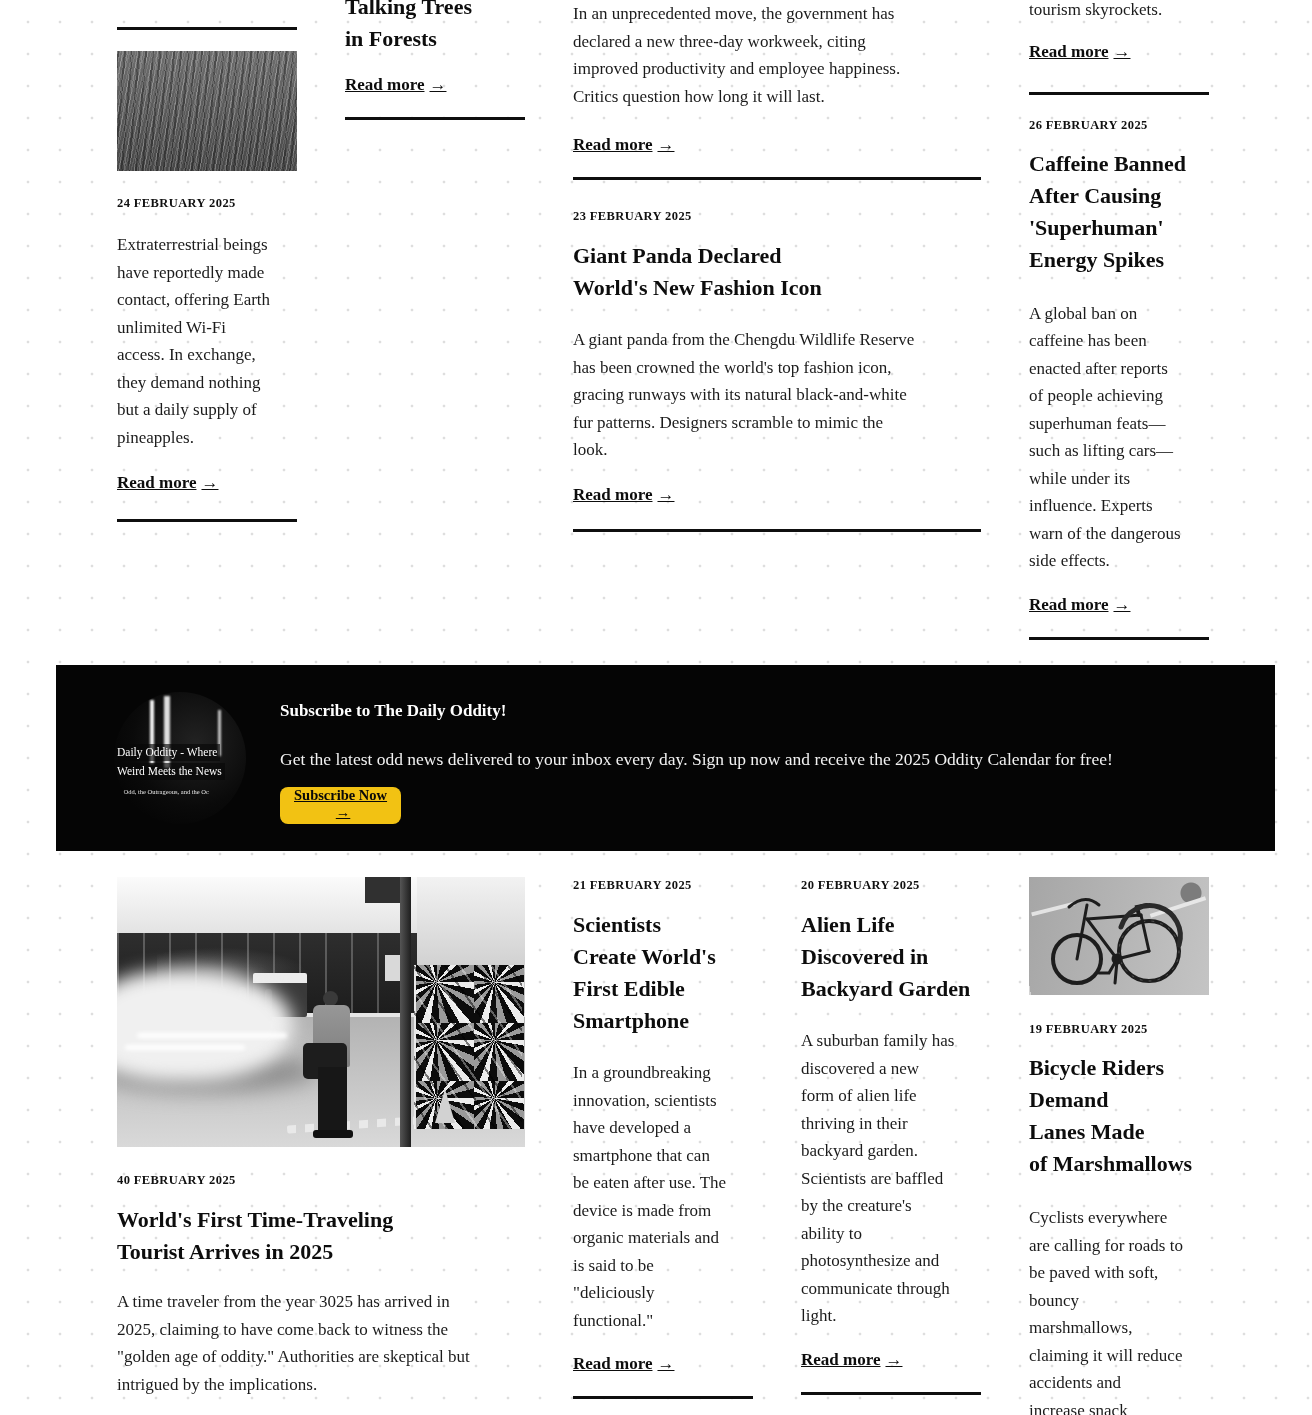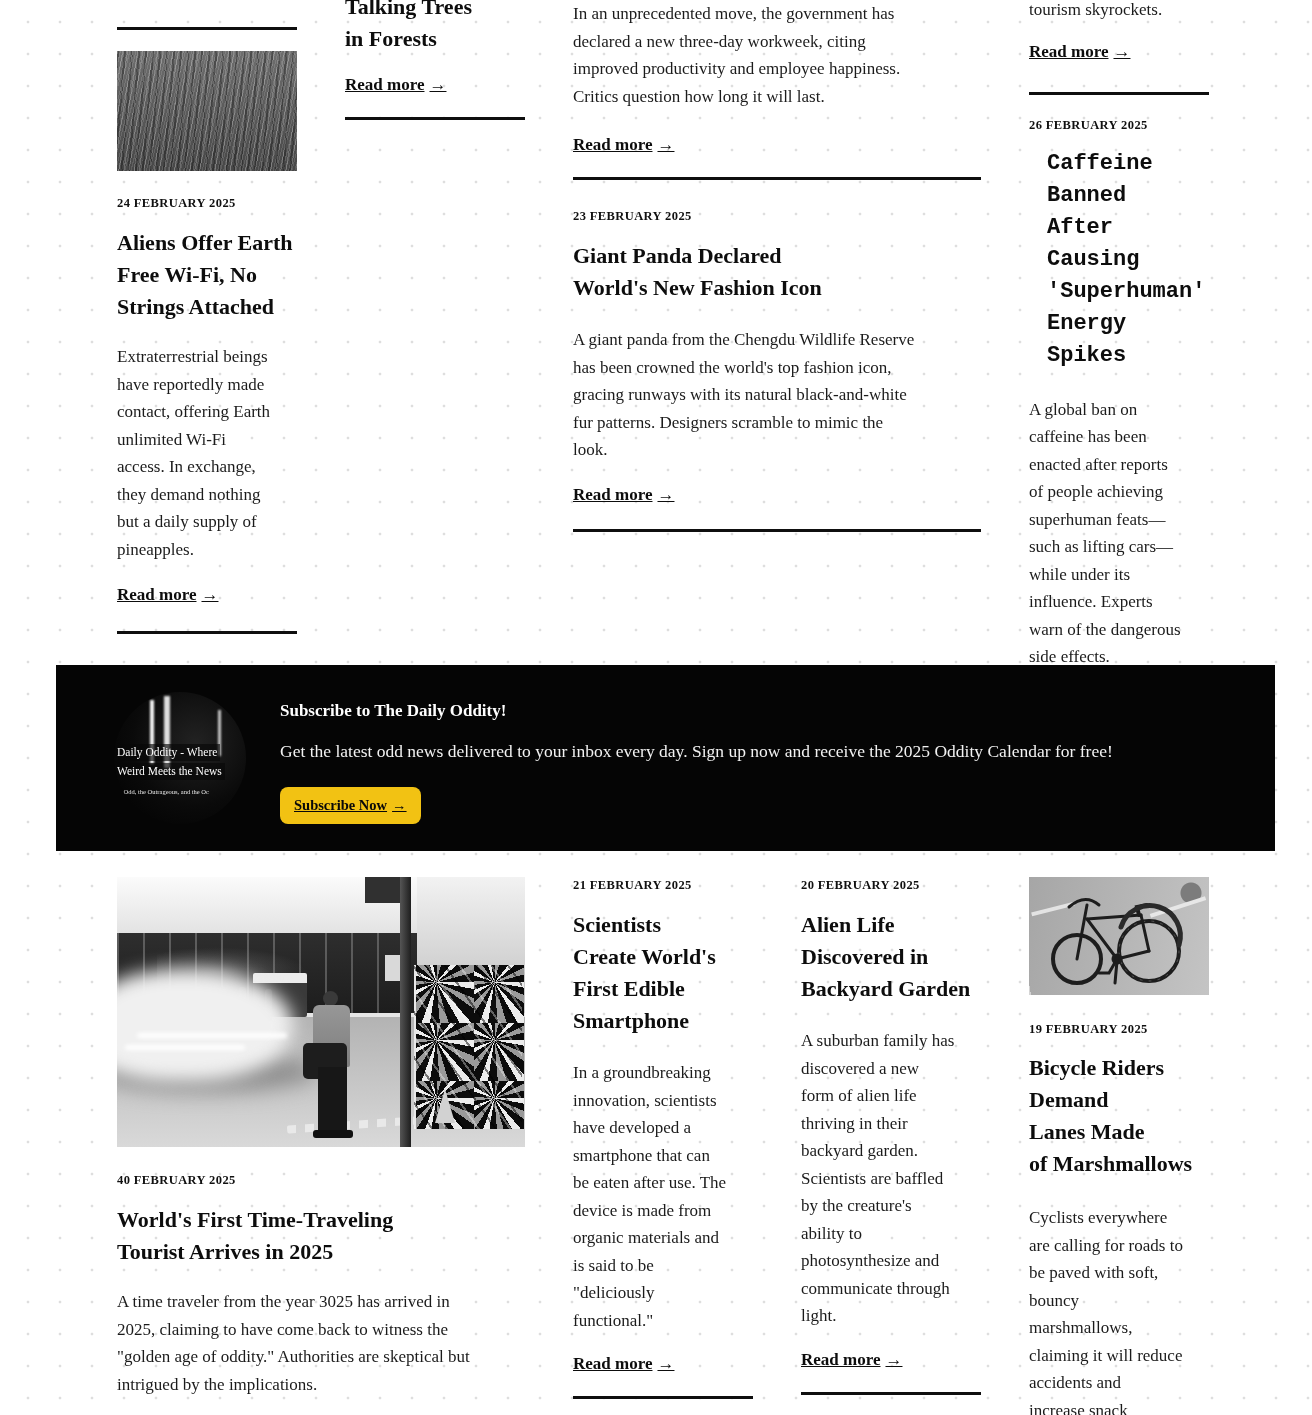--- a/index.html
+++ b/index.html
@@ -76,37 +76,34 @@
 
   
   .banner{position:absolute;left:56px;top:665px;width:1219px;height:186px;background:#050505;}
   .logo-circle{position:absolute;left:58px;top:27px;width:132px;height:132px;border-radius:50%;overflow:hidden;
     background:radial-gradient(circle at 62% 38%, #222 0%, #0a0a0a 55%, #000 100%);}
   .logo-streak{position:absolute;background:#f5f5f5;filter:blur(1px);}
   .logo-text{position:absolute;left:0;top:50px;width:132px;text-align:left;color:#fff;}
   .logo-line{display:inline-block;background:rgba(8,8,8,.65);padding:0 3px;font-size:11.5px;line-height:17px;white-space:nowrap;}
   .logo-line-sm{display:inline-block;font-size:6.5px;line-height:10px;white-space:nowrap;color:#e8e8e8;}
   .banner-heading{position:absolute;left:224px;top:36px;font-size:17px;font-weight:bold;color:#ffffff;}
-  .banner-text{position:absolute;left:224px;top:76px;font-size:17.5px;color:#f2f2f2;white-space:nowrap;}
+  .banner-text{position:absolute;left:224px;top:84px;font-size:17.5px;color:#f2f2f2;white-space:nowrap;}
   .subscribe-btn{position:absolute;left:224px;top:122px;height:37px;background:#f2c213;border:none;border-radius:8px;
     padding:0 14px;font-family:"Liberation Serif",serif;font-size:14.5px;font-weight:bold;color:#090909;cursor:pointer;
-    text-decoration:underline;display:flex;align-items:center;}
+    text-decoration:underline;display:flex;align-items:center;flex-direction:column;}
 </style>
 </head>
 <body>
 
 <div class="page">
 
   <section class="col" style="left:117px;top:0;width:180px;">
     <div class="rule" style="margin-top:27px;"></div>
     <div class="img-fur" style="margin-top:21px;"></div>
     <div class="date" style="margin-top:24px;">24 FEBRUARY 2025</div>
-    <h2 class="title" style="margin:16px 0 0;">Aliens Offer Earth
-Free Wi-Fi, No
-Strings Attached</h2>
     <p class="body" style="margin:20px 0 0;">Extraterrestrial beings
 have reportedly made
 contact, offering Earth
 unlimited Wi-Fi
 access. In exchange,
 they demand nothing
 but a daily supply of
 pineapples.</p>
     <a class="read-more" style="margin-top:22px;"><span class="rm-label">Read more</span><span class="rm-arrow">→</span></a>
     <div class="rule" style="margin-top:26px;"></div>
@@ -139,21 +136,21 @@
       <div class="rule" style="margin-top:24px;"></div>
     </div>
   </section>
 
   <section class="col" style="left:1029px;top:-4px;width:180px;">
     <p class="body" style="margin:0;">tourism skyrockets.</p>
     <a class="read-more" style="margin-top:18px;"><span class="rm-label">Read more</span><span class="rm-arrow">→</span></a>
     <div class="rule" style="margin-top:30px;"></div>
     <div>
       <div class="date" style="margin-top:22px;">26 FEBRUARY 2025</div>
-      <h2 class="title" style="margin:15px 18px 0;font-family:Liberation Mono, monospace;">Caffeine Banned
+      <h2 class="title" style="margin:15px 0 0;">Caffeine Banned
 After Causing
 'Superhuman'
 Energy Spikes</h2>
       <p class="body" style="margin:24px 0 0;">A global ban on
 caffeine has been
 enacted after reports
 of people achieving
 superhuman feats—
 such as lifting cars—
 while under its

